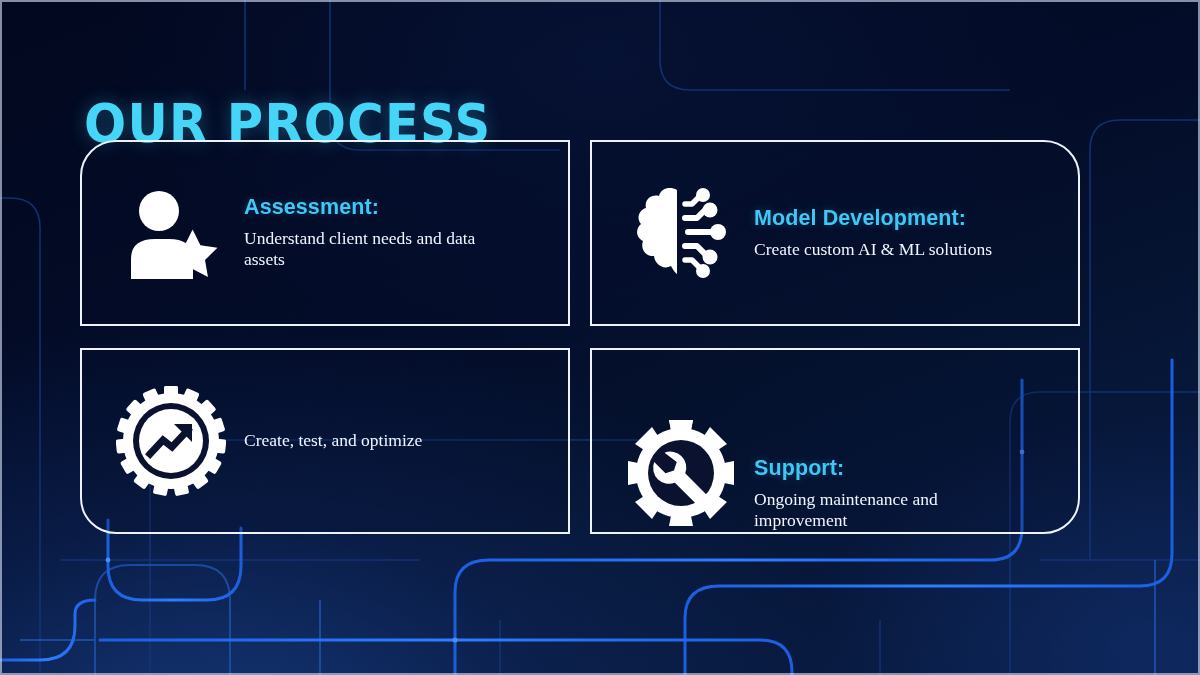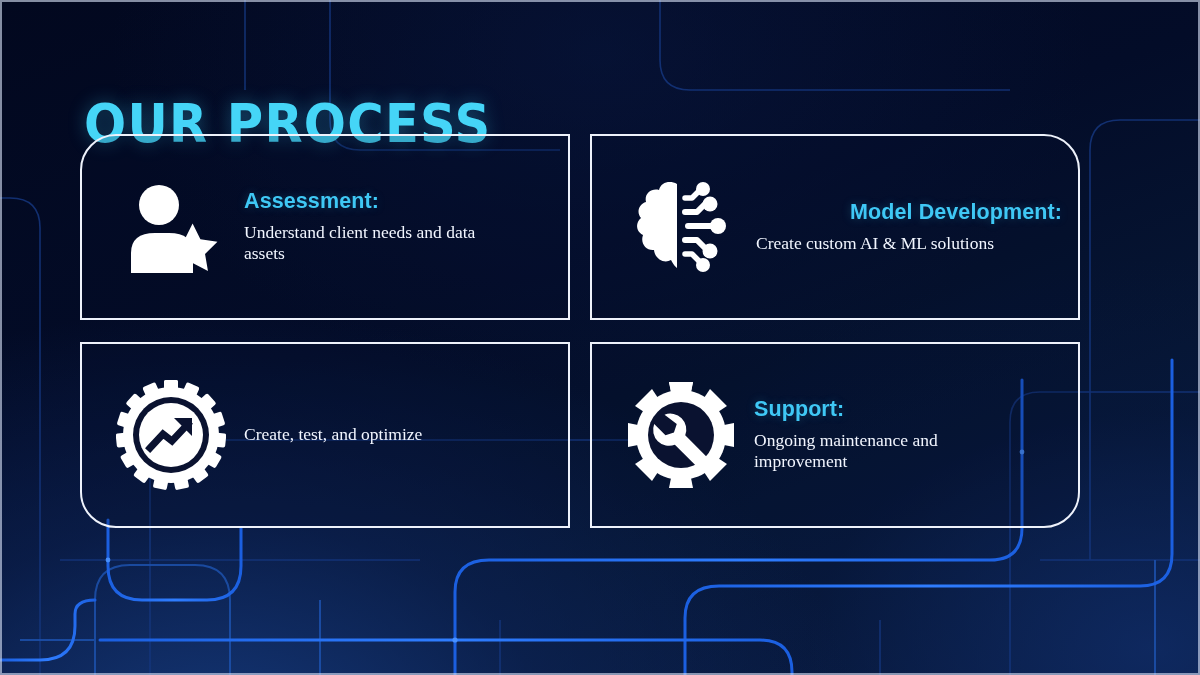--- a/index.html
+++ b/index.html
@@ -51,42 +51,42 @@
     transform: scaleX(1.04);
     transform-origin: left center;
     text-shadow: 0 0 18px rgba(60,200,245,0.35);
     white-space: nowrap;
   }
 
   
   .grid {
     position: absolute;
     left: 80px;
-    top: 134px;
+    top: 140px;
     width: 882px;
     height: 394px;
     display: grid;
     grid-template-columns: 490px 490px;
     grid-template-rows: 186px 186px;
     column-gap: 20px;
     row-gap: 22px;
   }
   .card {
     position: relative;
     border: 2px solid #eef2fb;
     box-sizing: border-box;
     display: flex;
     align-items: center;
     padding: 0 16px 0 30px;
     background: rgba(4,12,40,0.22);
   }
   .card.tl { border-radius: 36px 0 0 0; }
-  .card.tr { border-radius: 0 36px 0 0; text-align: right; }
+  .card.tr { border-radius: 0 36px 0 0; }
   .card.bl { border-radius: 0 0 0 36px; }
-  .card.br { border-radius: 0 0 36px 0; }
+  .card.br { border-radius: 0 0 36px 0; align-items: flex-end; }
 
   .icon-wrap {
     flex: 0 0 118px;
     width: 118px;
     height: 118px;
     display: flex;
     align-items: center;
     justify-content: center;
   }
   .icon-wrap svg { display: block; }

